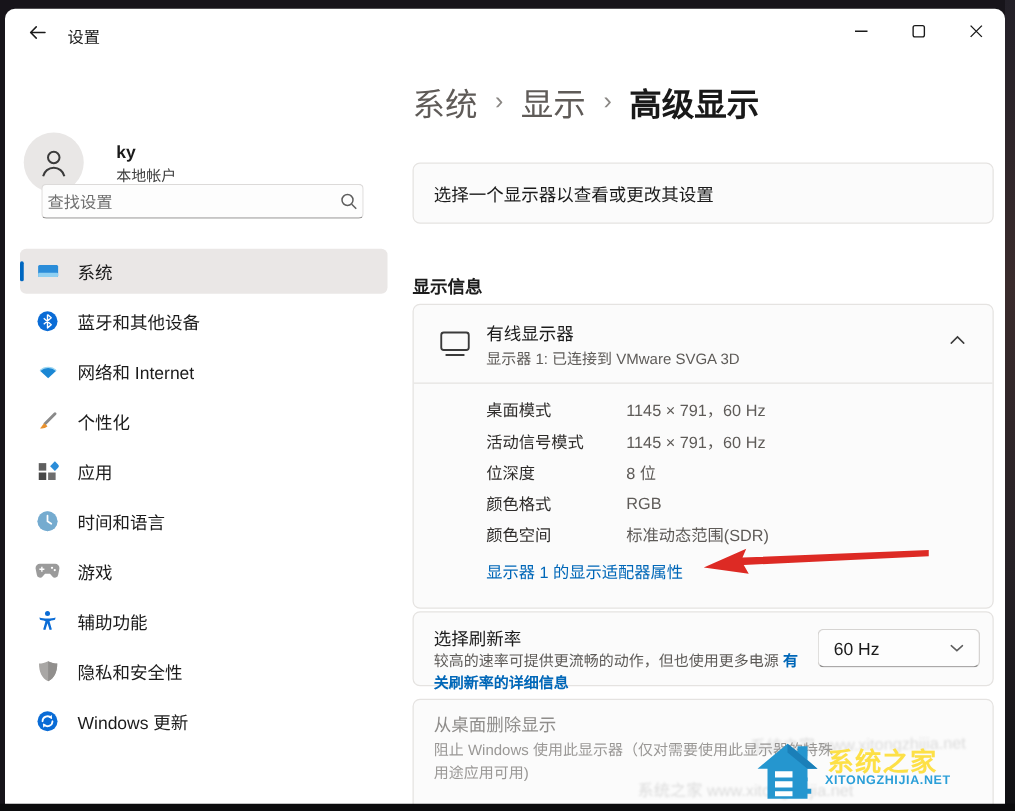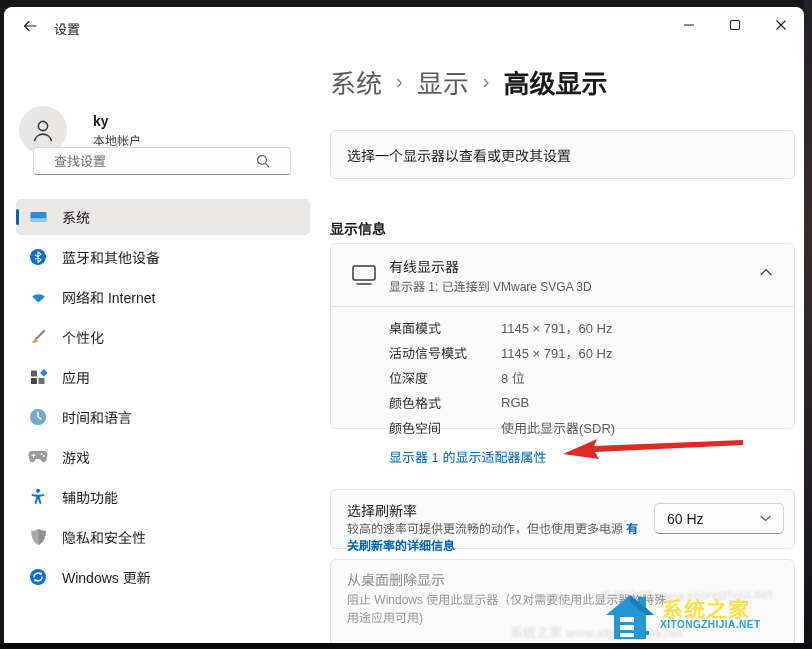--- a/index.html
+++ b/index.html
@@ -33,21 +33,21 @@
   .avatar {
     width:48px; height:48px; border-radius:50%; background:#e9e7e6;
     display:flex; align-items:center; justify-content:center;
   }
   .profile-text { margin-left:26px; }
   .profile-name { font-size:14px; font-weight:bold; color:#1a1a1a; }
   .profile-type { font-size:12px; color:#404040; margin-top:2px; }
   .searchbox {
     position:absolute; left:29px; top:100px; width:258px; height:28px;
     background:#fdfdfd; border:1px solid #dcdad9; border-bottom:1px solid #8f8d8c;
-    border-radius:4px; display:flex; align-items:center; padding:0 20px;
+    border-radius:4px; display:flex; align-items:center; padding:0 4px;
   }
   .searchbox input {
     border:none; outline:none; background:transparent; flex:1;
     font-size:13px; color:#1a1a1a; font-family:inherit;
   }
   .searchbox input::placeholder { color:#707070; }
   .nav { position:absolute; left:12px; top:152px; width:294px; }
   .nav-item {
     position:relative; height:36px; margin-bottom:4px; border-radius:5px;
     display:flex; align-items:center; padding-left:12px; cursor:pointer;
@@ -71,21 +71,21 @@
   }
   .card1 { top:83px; height:49px; display:flex; align-items:center; padding-left:16px; }
   .card1-label { font-size:14px; color:#1b1b1b; }
   .dropdown {
     position:absolute; background:#fdfdfd; border:1px solid #d6d4d2;
     border-bottom-color:#8f8d8c; border-radius:5px;
     display:flex; align-items:center; justify-content:space-between;
     padding:0 12px; font-size:14px; color:#1b1b1b; cursor:pointer;margin-left:16px;
   }
   .section-label { position:absolute; left:0; top:171px; font-size:14px; font-weight:600; color:#1b1b1b; }
-  .card2 { top:196px; height:186px; }
+  .card2 { top:196px; height:244px; }
   .card2-header { position:absolute; left:0; top:0; width:100%; height:62px; cursor:pointer; }
   .monitor-icon { position:absolute; left:20px; top:20px; }
   .card2-title { position:absolute; left:58px; top:12px; font-size:14px; color:#1b1b1b; }
   .card2-sub { position:absolute; left:58px; top:33px; font-size:12px; color:#5e5b58; }
   .chevron-up { position:absolute; right:22px; top:24px; }
   .card2-divider { position:absolute; left:0; top:62px; width:100%; height:1px; background:#e5e3e1; }
   .detail-rows { position:absolute; left:58px; top:71px; }
   .detail-row { display:flex; height:25px; align-items:center; }
   .detail-label { width:112px; font-size:13px; color:#2f2d2b; }
   .detail-value { font-size:13px; color:#5e5b58; }
@@ -316,21 +316,21 @@
         <div class="detail-row">
           <span class="detail-label">位深度</span>
           <span class="detail-value">8 位</span>
         </div>
         <div class="detail-row">
           <span class="detail-label">颜色格式</span>
           <span class="detail-value">RGB</span>
         </div>
         <div class="detail-row">
           <span class="detail-label">颜色空间</span>
-          <span class="detail-value">使用此显示器(SDR)</span>
+          <span class="detail-value">标准动态范围(SDR)</span>
         </div>
       </div>
       <a class="adapter-link">显示器 1 的显示适配器属性</a>
     </div>
 
     <div class="card card3">
       <div class="card3-title">选择刷新率</div>
       <div class="card3-desc">
         <span>较高的速率可提供更流畅的动作，但也使用更多电源 </span><span class="inline-link">有关刷新率的详细信息</span>
       </div>

